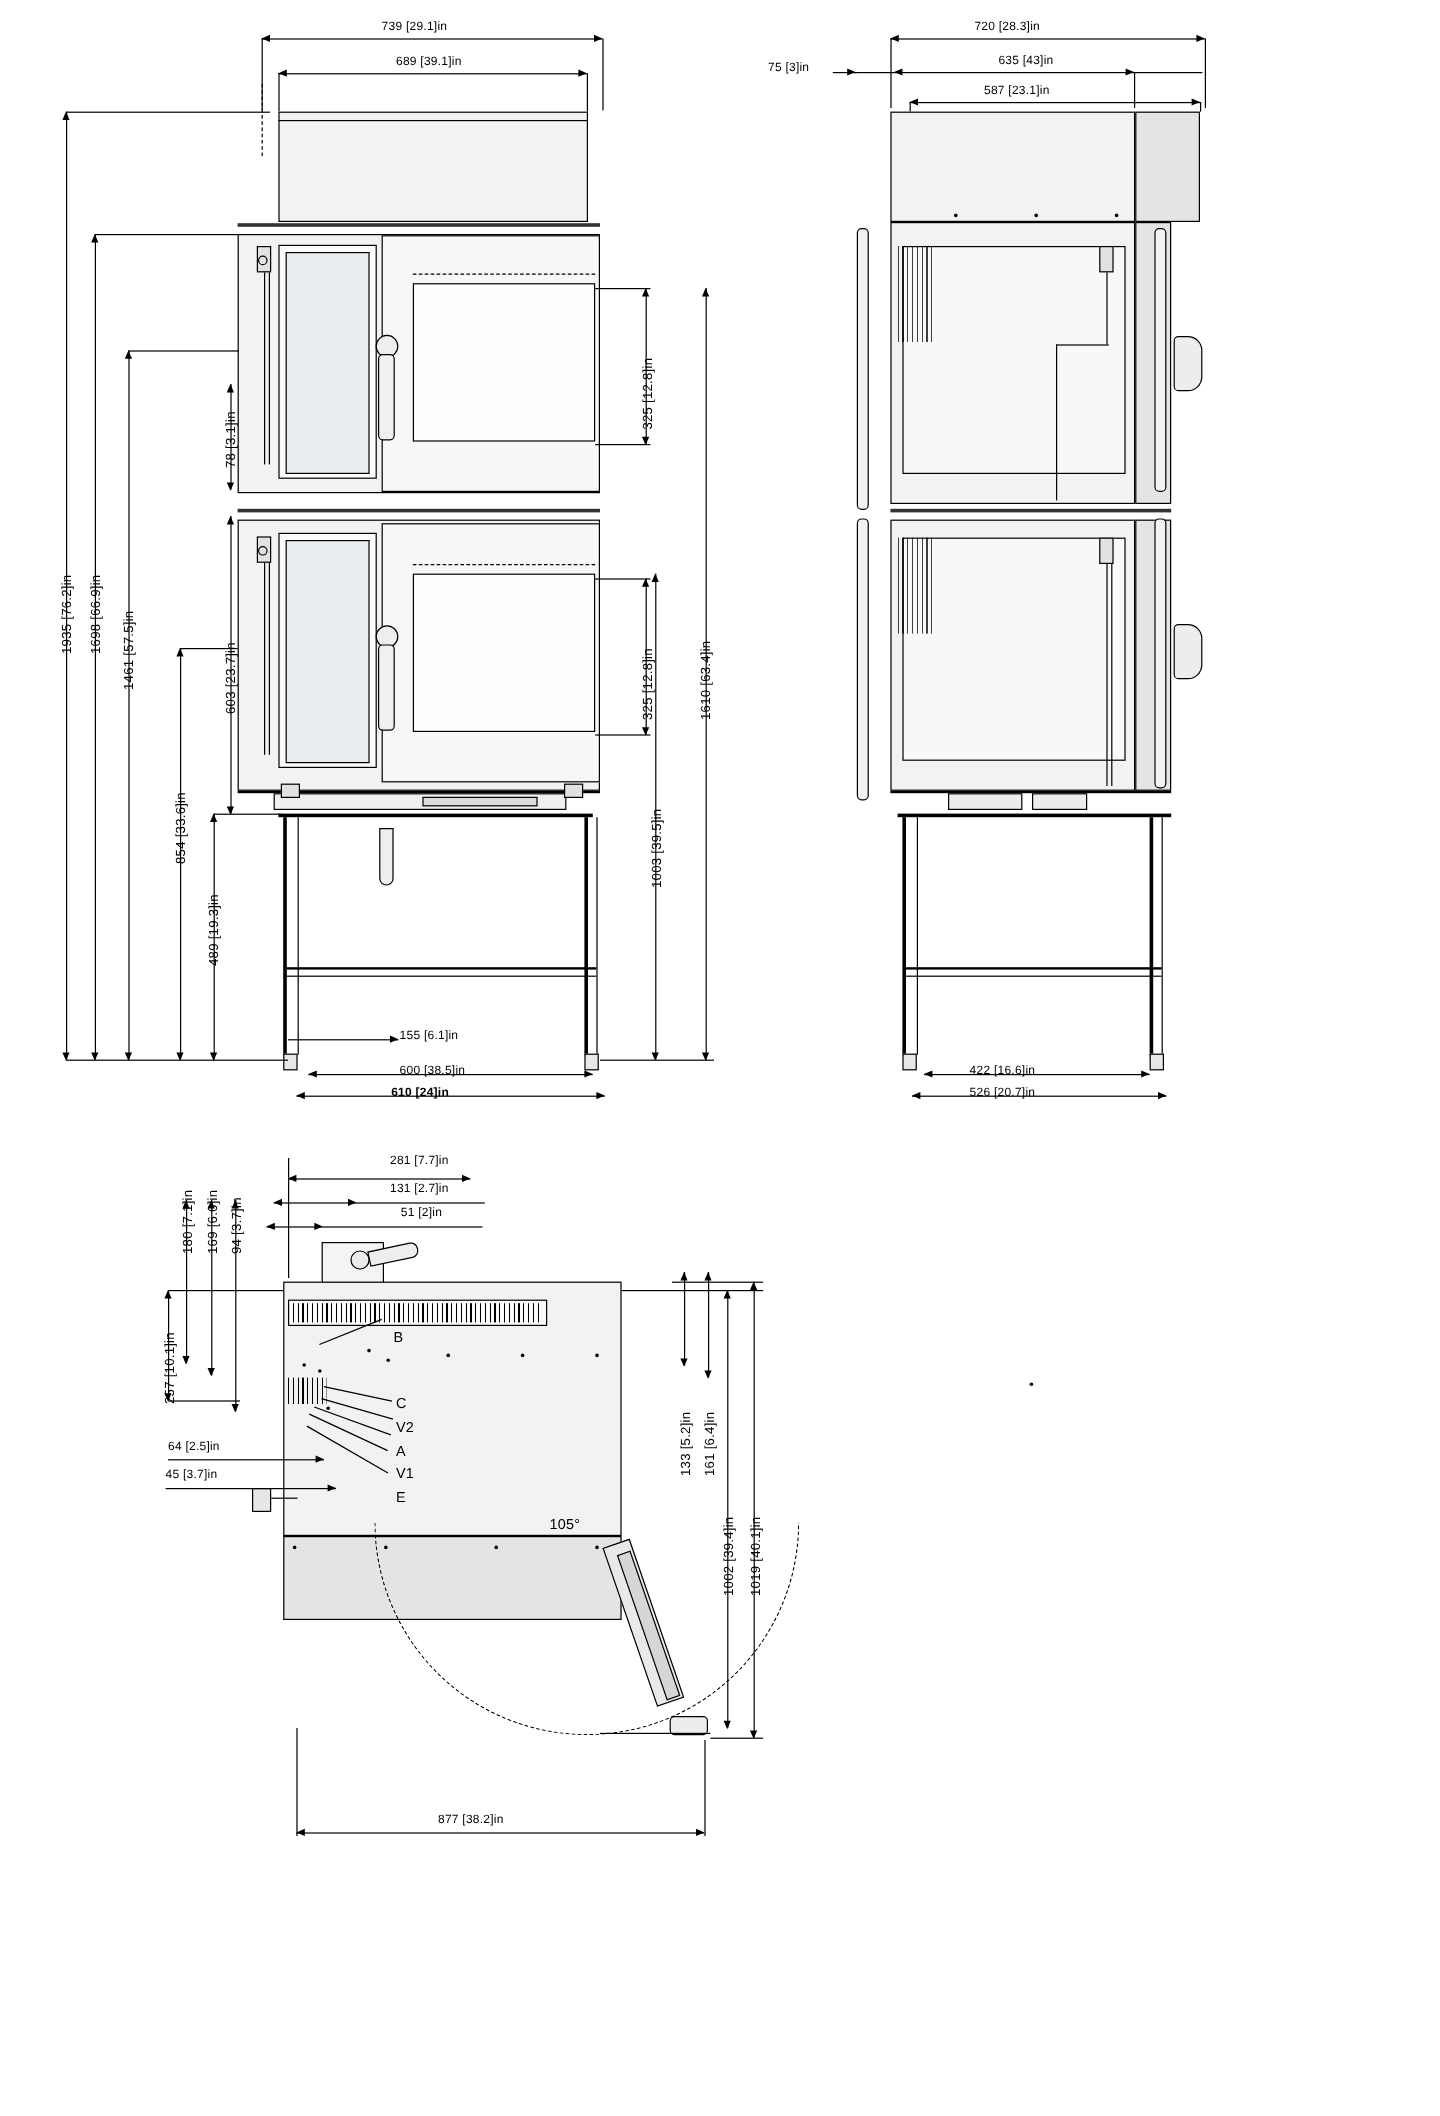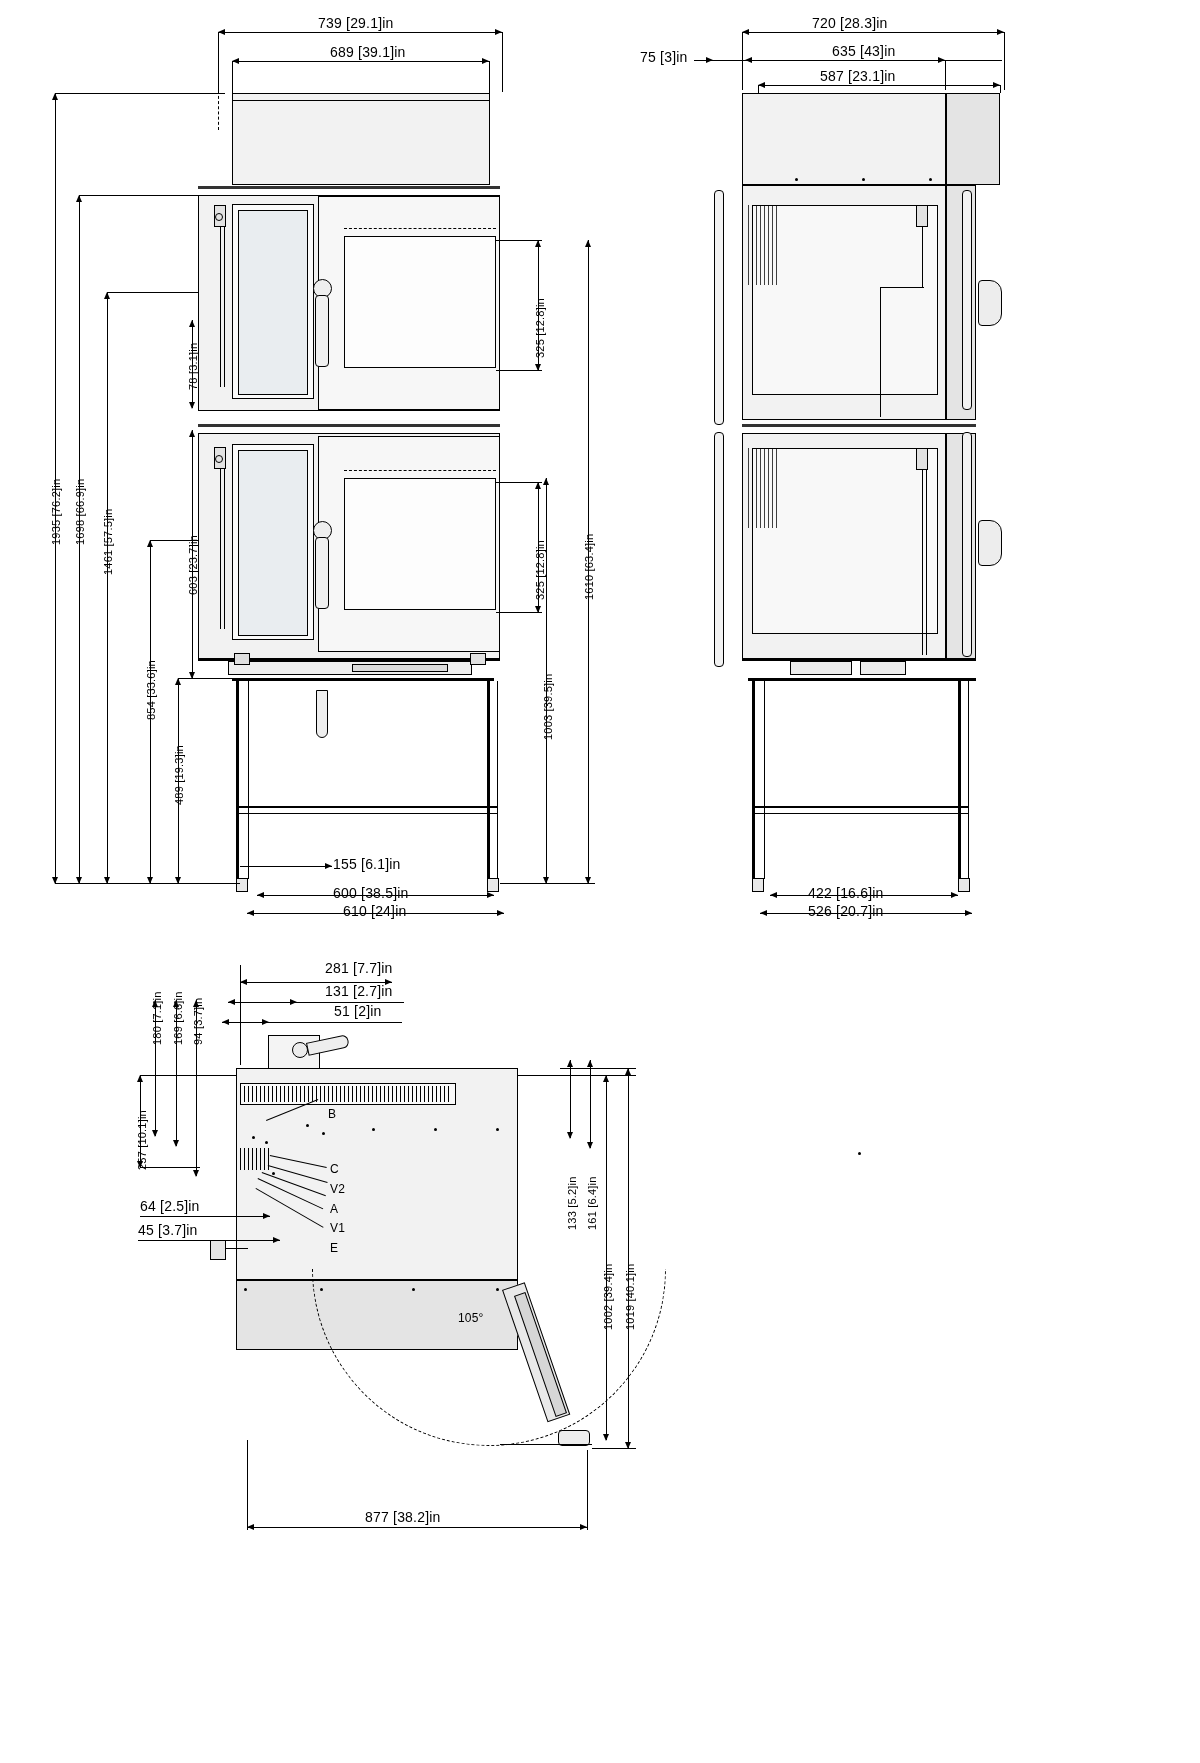--- a/index.html
+++ b/index.html
@@ -7,21 +7,21 @@
   .sheet{position:absolute;left:0;top:0;width:1200px;height:1763px;}
   .ln{position:absolute;background:#000;}
   .h{height:1px;}
   .v{width:1px;}
   .dash-h{position:absolute;height:0;border-top:1px dashed #000;}
   .dash-v{position:absolute;width:0;border-left:1px dashed #000;}
   .box{position:absolute;border:1px solid #000;box-sizing:border-box;}
   .box2{position:absolute;border:1.4px solid #000;box-sizing:border-box;}
   .fill-l{background:#f2f2f2;}
   .fill-m{background:#e4e4e4;}
-  .lbl{position:absolute;font-size:14px;line-height:12px;white-space:nowrap;letter-spacing:.2px;}
+  .lbl{position:absolute;font-size:10px;line-height:12px;white-space:nowrap;letter-spacing:.2px;}
   .lbl-v{position:absolute;font-size:11px;line-height:12px;white-space:nowrap;letter-spacing:.2px;transform-origin:0 0;transform:rotate(-90deg);}
   .tick{position:absolute;width:1px;background:#000;}
   .arrowL,.arrowR{position:absolute;width:0;height:0;border-top:3px solid transparent;border-bottom:3px solid transparent;}
   .arrowL{border-right:7px solid #000;}
   .arrowR{border-left:7px solid #000;}
   .arrowU,.arrowD{position:absolute;width:0;height:0;border-left:3px solid transparent;border-right:3px solid transparent;}
   .arrowU{border-bottom:7px solid #000;}
   .arrowD{border-top:7px solid #000;}
   .hatch{position:absolute;background:
      repeating-linear-gradient(90deg,#000 0 1px,transparent 1px 4px);}
@@ -170,21 +170,21 @@
     <div class="lbl" style="left:333px;top:858px;">155  [6.1]in</div>
 
     <div class="ln h" style="left:257px;top:895px;width:237px;"></div>
     <div class="arrowL" style="left:257px;top:892px;"></div>
     <div class="arrowR" style="left:487px;top:892px;"></div>
     <div class="lbl" style="left:333px;top:887px;">600  [38.5]in</div>
 
     <div class="ln h" style="left:247px;top:913px;width:257px;"></div>
     <div class="arrowL" style="left:247px;top:910px;"></div>
     <div class="arrowR" style="left:497px;top:910px;"></div>
-    <div class="lbl" style="left:343px;top:905px;">610  [24]in</div>
+    <div class="lbl" style="left:326px;top:905px;font-weight:bold;">610  [24]in</div>
   </div>
 
   <div>
 
     <div class="ln h" style="left:742px;top:32px;width:262px;"></div>
     <div class="arrowL" style="left:742px;top:29px;"></div>
     <div class="arrowR" style="left:997px;top:29px;"></div>
     <div class="tick" style="left:742px;top:32px;height:58px;"></div>
     <div class="tick" style="left:1004px;top:32px;height:58px;"></div>
     <div class="lbl" style="left:812px;top:17px;">720  [28.3]in</div>
@@ -303,21 +303,21 @@
     <div class="dot" style="left:320px;top:1288px;"></div>
     <div class="dot" style="left:412px;top:1288px;"></div>
     <div class="dot" style="left:496px;top:1288px;"></div>
 
     <div class="box" style="left:502px;top:1290px;width:24px;height:140px;background:#e9e9e9;transform:rotate(-19deg);transform-origin:0 0;"></div>
     <div class="box" style="left:514px;top:1296px;width:12px;height:128px;background:#d6d6d6;transform:rotate(-19deg);transform-origin:0 0;"></div>
     <div class="box" style="left:558px;top:1430px;width:32px;height:16px;border-radius:4px;background:#ededed;"></div>
     <div class="ln h" style="left:500px;top:1444px;width:92px;"></div>
 
     <div style="position:absolute;left:312px;top:1092px;width:352px;height:352px;border:1px dashed #000;border-radius:50%;clip-path:polygon(0% 50%,100% 50%,100% 100%,0% 100%);"></div>
-    <div class="lbl" style="left:458px;top:1312px;font-size:12px;">105°</div>
+    <div class="lbl" style="left:458px;top:1264px;font-size:12px;">105°</div>
 
     <div class="leader" style="left:266px;top:1120px;width:56px;transform:rotate(-22deg);"></div>
     <div class="lbl" style="left:328px;top:1108px;font-size:12px;">B</div>
 
     <div class="leader" style="left:270px;top:1155px;width:58px;transform:rotate(12deg);"></div>
     <div class="lbl" style="left:330px;top:1163px;font-size:12px;">C</div>
 
     <div class="leader" style="left:268px;top:1165px;width:62px;transform:rotate(16deg);"></div>
     <div class="lbl" style="left:330px;top:1183px;font-size:12px;">V2</div>
 

